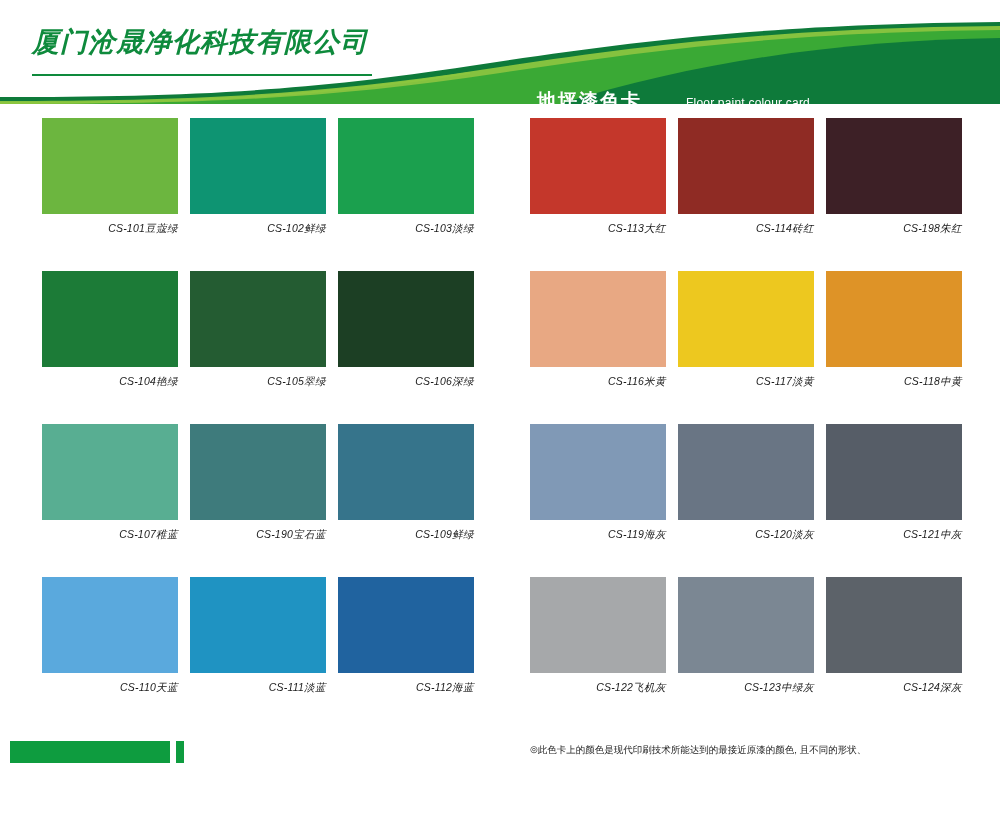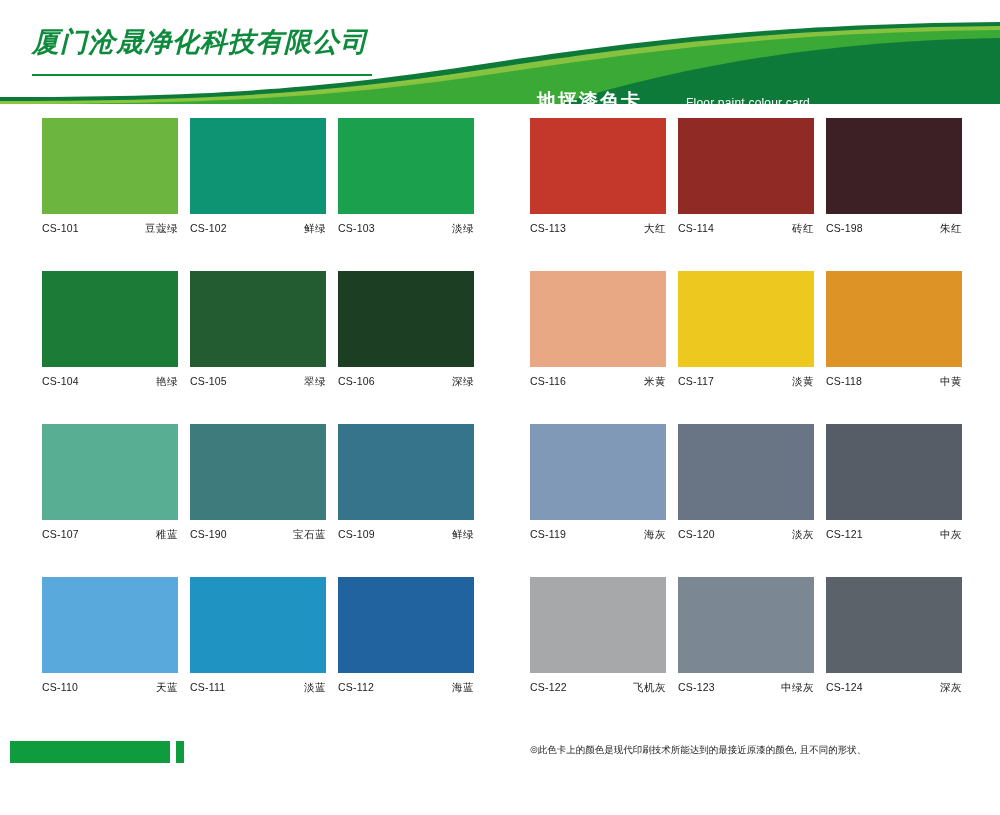--- a/index.html
+++ b/index.html
@@ -106,33 +106,33 @@
   .cell.c1 { left: 148px; }
   .cell.c2 { left: 296px; }
 
   .chip {
     width: 136px;
     height: 96px;
   }
   .chip-labels {
     margin-top: 8px;
     display: flex;
-    justify-content: space-between;
+    justify-content: flex-end;
     align-items: baseline;
     font-size: 10.5px;
     color: #1a1a1a;
+    font-style: italic;
   }
   .chip-code {
     font-family: "Liberation Sans", sans-serif;
     letter-spacing: 0.2px;
   }
   .chip-name {
     font-family: "Liberation Sans", sans-serif;
     letter-spacing: 0.5px;
-    margin-left: 40px;
   }
 
   
   .footer-bar {
     position: absolute;
     left: 10px;
     top: 741px;
     width: 180px;
     height: 22px;
   }

